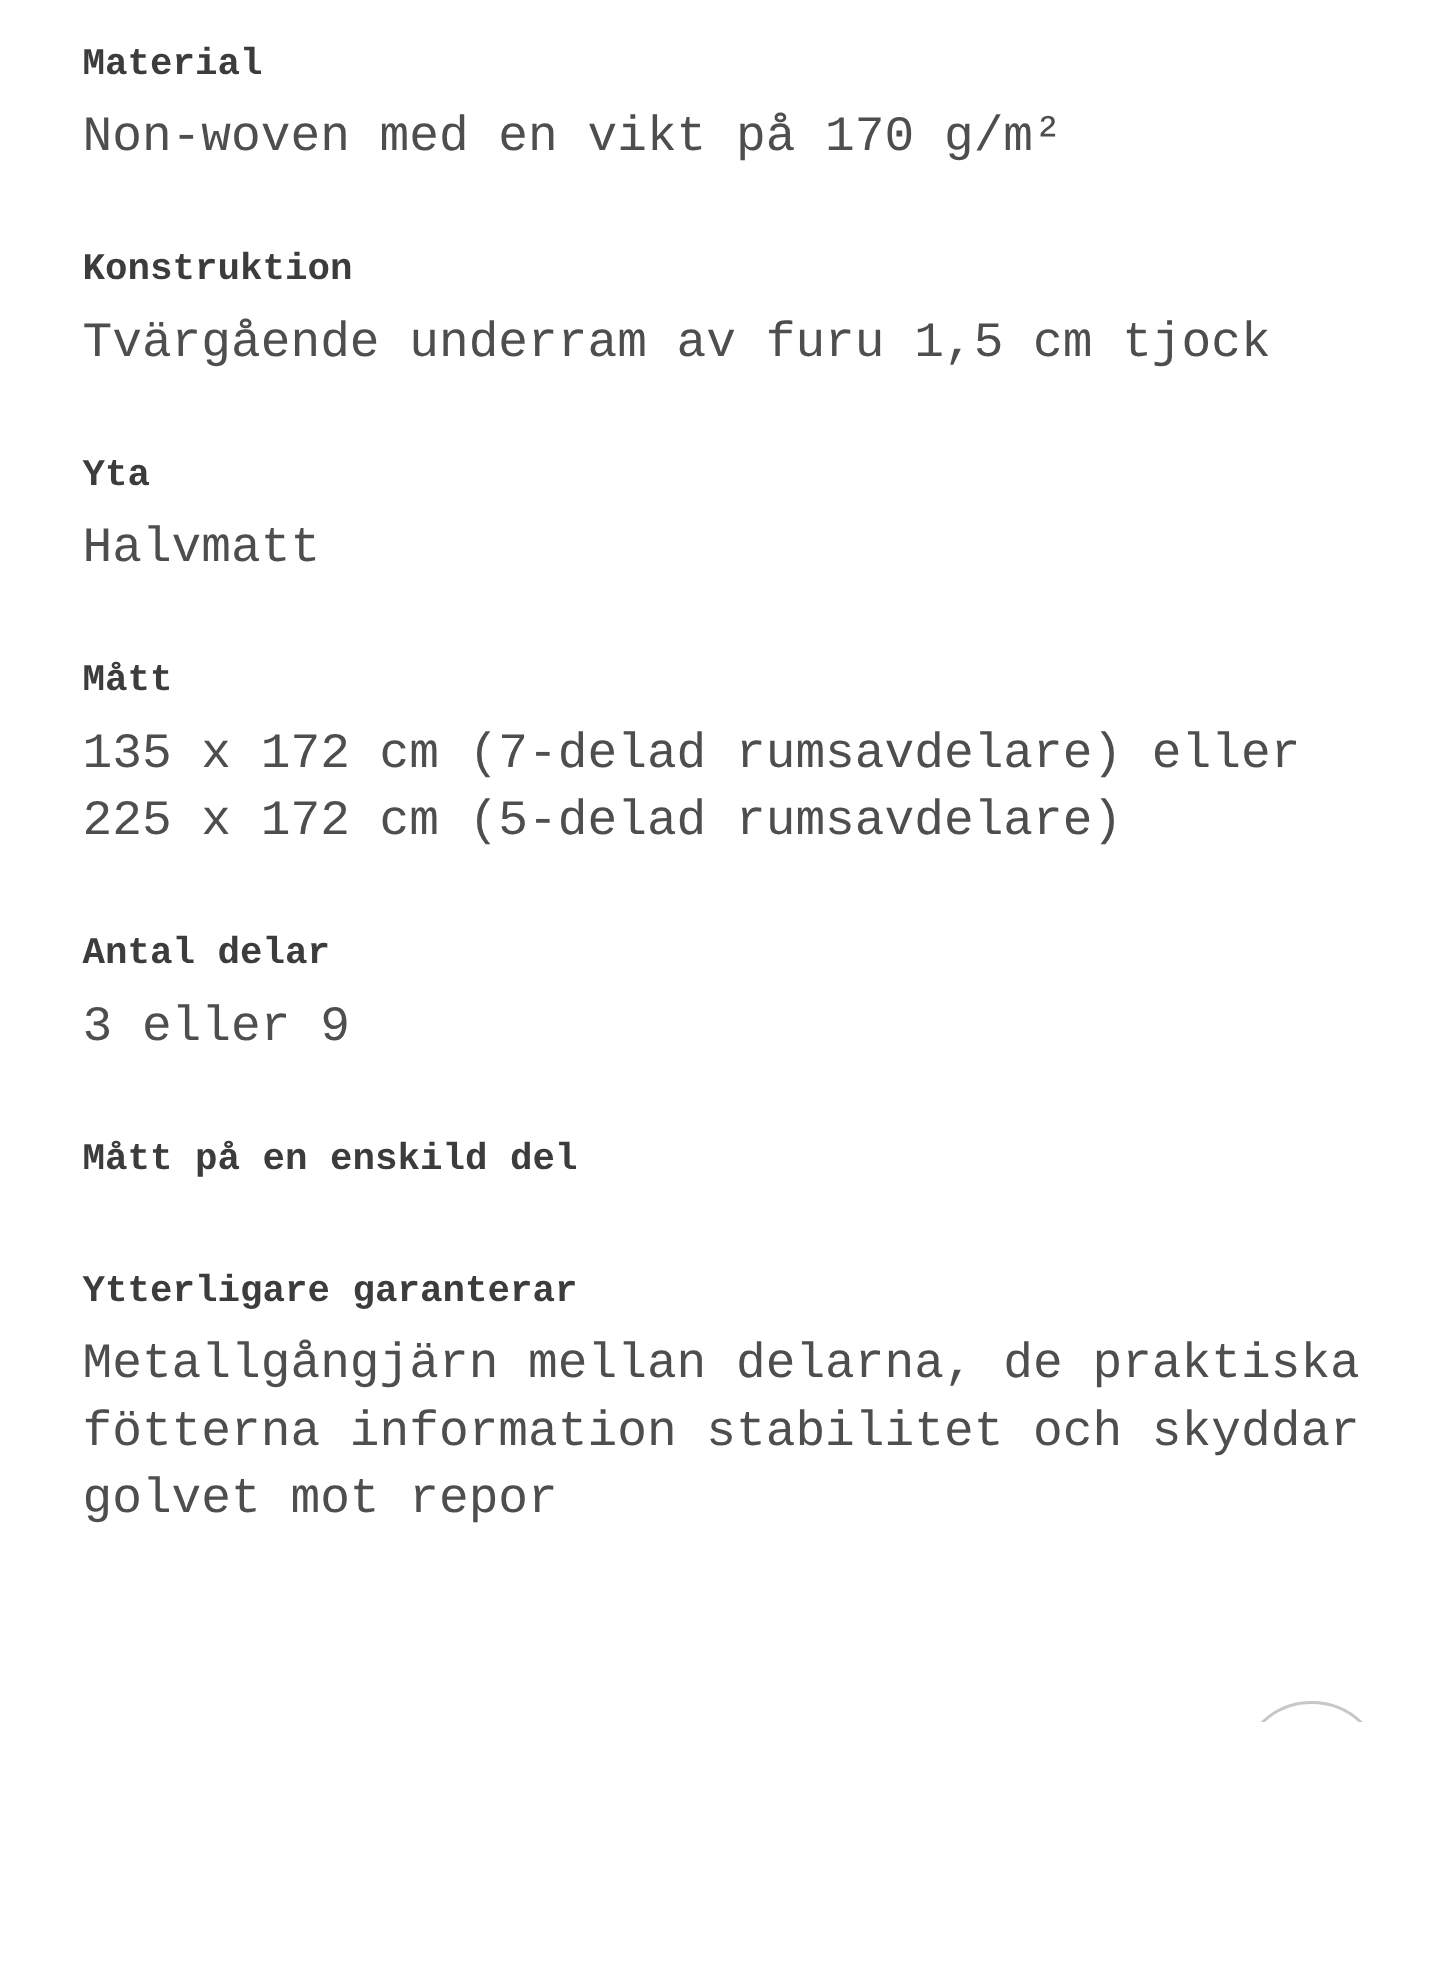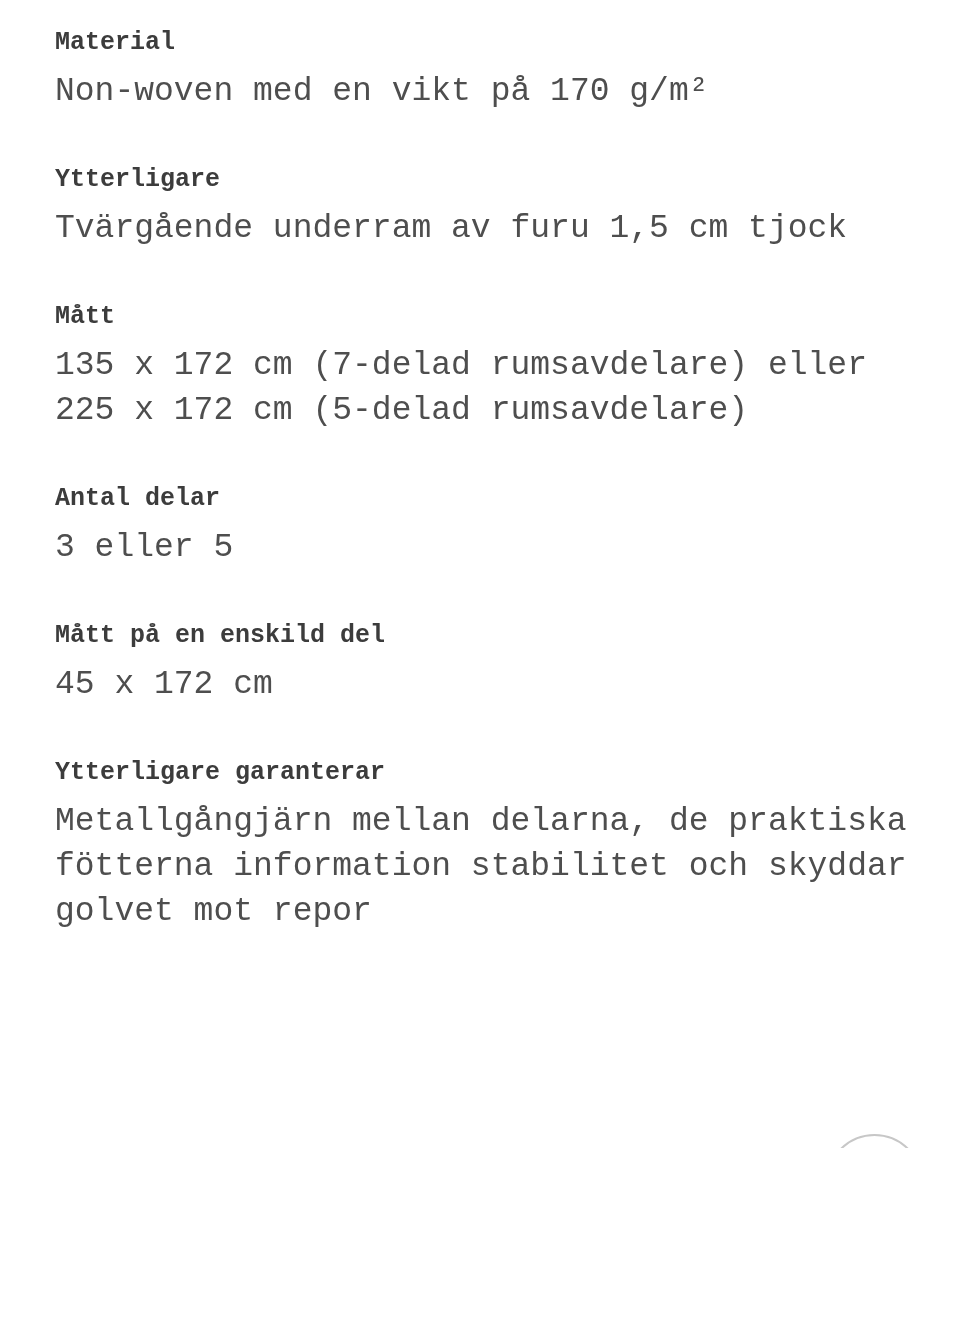--- a/index.html
+++ b/index.html
@@ -72,41 +72,44 @@
 
 <div class="page">
 
   <div class="spec-list">
     <div class="spec-row">
       <div class="spec-label">Material</div>
       <div class="spec-value">Non-woven med en vikt på 170 g/m²</div>
     </div>
 
     <div class="spec-row">
-      <div class="spec-label">Ytterligare</div>
+      <div class="spec-label">Konstruktion</div>
       <div class="spec-value">Tvärgående underram av furu 1,5 cm tjock</div>
     </div>
 
     <div class="spec-row">
     </div>
 
+    <div class="spec-row">
+      <div class="spec-label">Yta</div>
+      <div class="spec-value">Halvmatt</div>
+    </div>
 
     <div class="spec-row">
       <div class="spec-label">Mått</div>
       <div class="spec-value">135 x 172 cm (7-delad rumsavdelare) eller 225 x 172 cm (5-delad rumsavdelare)</div>
     </div>
 
     <div class="spec-row">
       <div class="spec-label">Antal delar</div>
-      <div class="spec-value">3 eller 5</div>
+      <div class="spec-value">3 eller 9</div>
     </div>
 
     <div class="spec-row">
       <div class="spec-label">Mått på en enskild del</div>
-      <div class="spec-value">45 x 172 cm</div>
     </div>
 
     <div class="spec-row">
       <div class="spec-label">Ytterligare garanterar</div>
       <div class="spec-value">Metallgångjärn mellan delarna, de praktiska fötterna information stabilitet och skyddar golvet mot repor</div>
     </div>
 
   </div>
 
   <button class="scroll-top-button">

